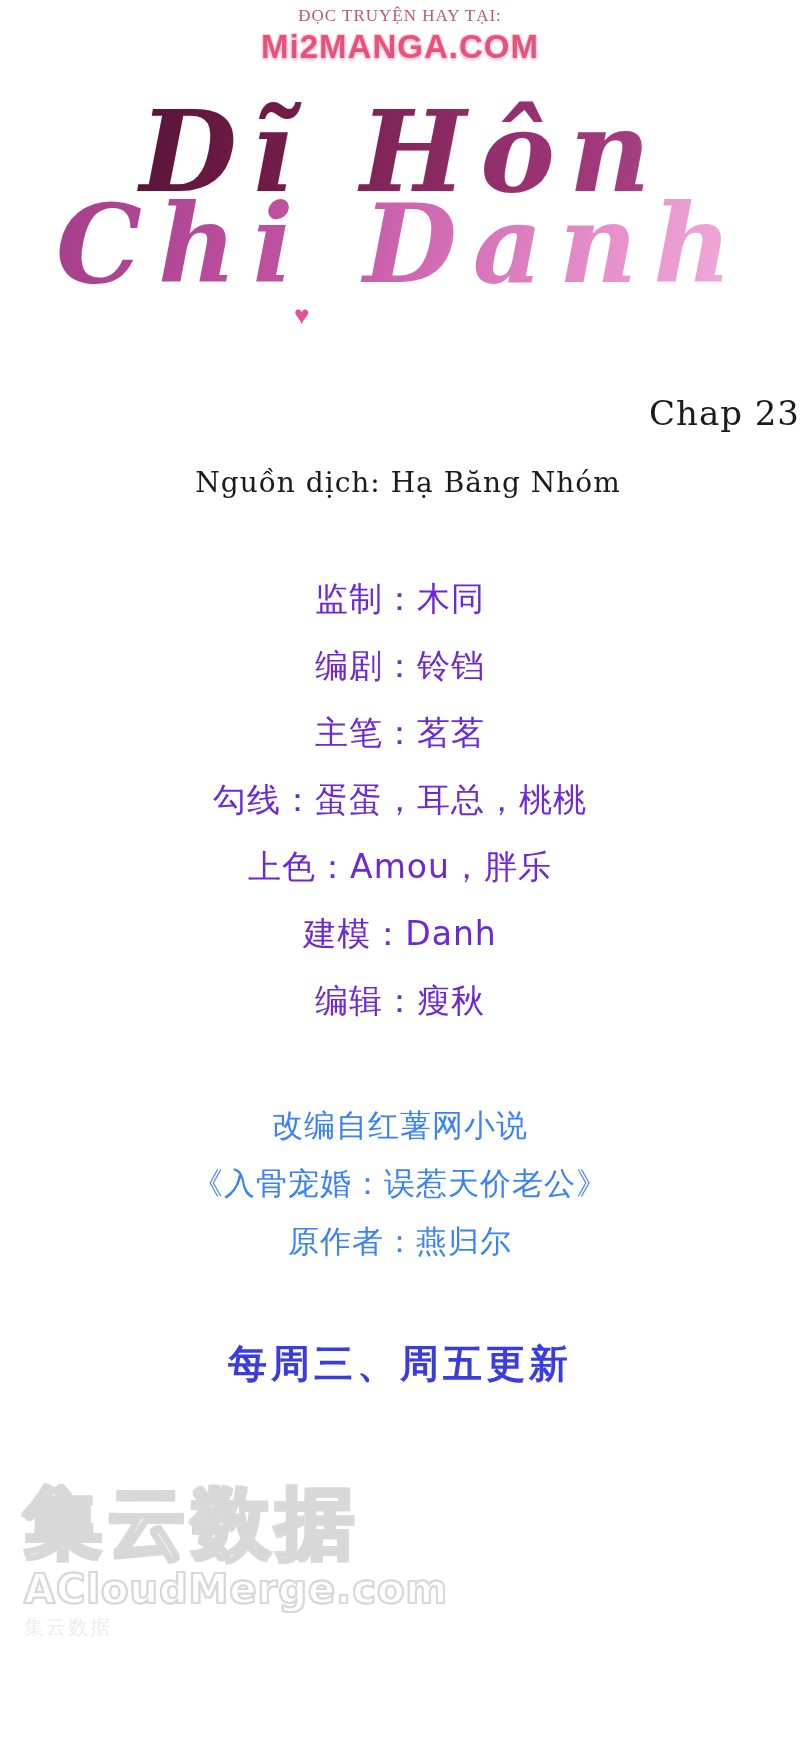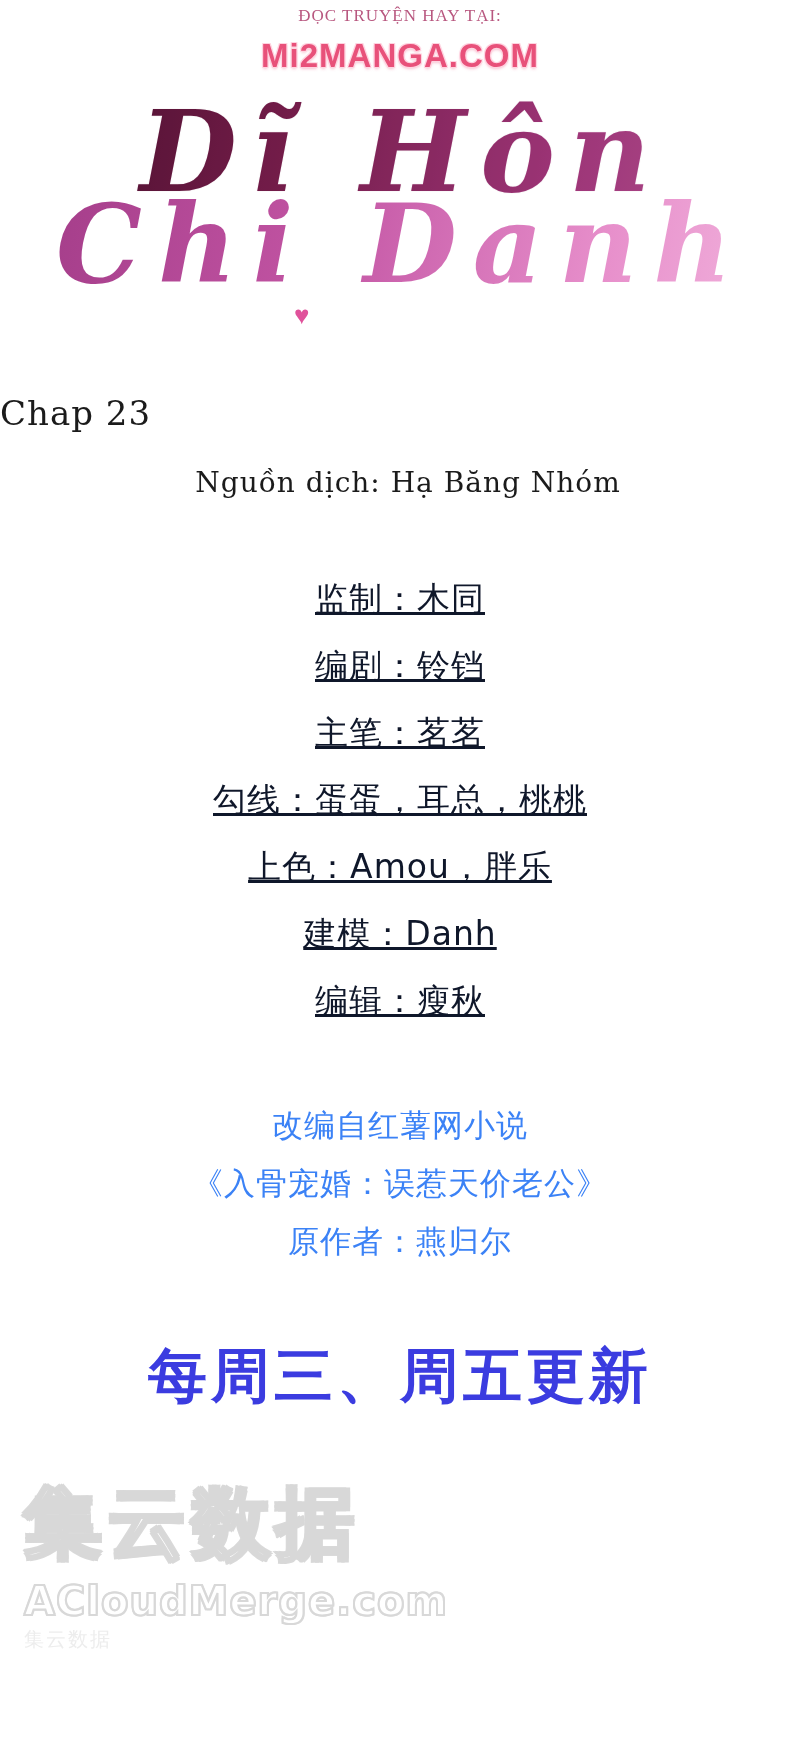--- a/index.html
+++ b/index.html
@@ -23,21 +23,21 @@
     left: 0;
     width: 100%;
     text-align: center;
   }
   .site-watermark .wm-line1 {
     font-family: "Liberation Serif", serif;
     font-size: 17px;
     letter-spacing: 1px;
     color: #b8577f;
     display: block;
-    margin-bottom: 11px;
+    margin-bottom: 2px;
   }
   .site-watermark .wm-line2 {
     font-family: Liberation Sans, sans-serif;
     font-size: 33px;
     font-weight: bold;
     letter-spacing: 1px;
     display: block;
     color: #e8517a;
     text-shadow:
       -1px -1px 0 #ffd3e0,
@@ -90,21 +90,21 @@
     color: #e0529b;
     font-size: 26px;
     line-height: 1;
   }
 
   
   .chapter-line {
     position: absolute;
     top: 393px;
     width: 100%;
-    text-align: left;
+    text-align: right;
     font-family: "DejaVu Serif", serif;
     font-size: 34px;
     color: #1b1b1b;
     letter-spacing: 1px;
   }
   .source-line {
     position: absolute;
     top: 466px;
     width: 100%;
     text-align: center;
@@ -119,24 +119,23 @@
   .credits {
     position: absolute;
     top: 565px;
     width: 100%;
     text-align: center;
   }
   .credits .credit-row {
     font-family: "DejaVu Sans", sans-serif;
     font-size: 33px;
     line-height: 67px;
-    color: #0f172a;
-    letter-spacing: 1px;
-    white-space: nowrap;
-    text-decoration: underline;
+    color: #6d28d9;
+    letter-spacing: 1px;
+    white-space: nowrap;
   }
 
   
   .adaptation {
     position: absolute;
     top: 1096px;
     width: 100%;
     text-align: center;
   }
   .adaptation .adapt-row {
@@ -149,21 +148,21 @@
   }
 
   
   .schedule {
     position: absolute;
     top: 1337px;
     width: 100%;
     text-align: center;
     font-family: "DejaVu Sans", sans-serif;
     font-weight: bold;
-    font-size: 59px;
+    font-size: 39px;
     letter-spacing: 4px;
     color: #3b3ce0;
     white-space: nowrap;
   }
 
   
   .bottom-watermark {
     position: absolute;
     left: 24px;
     top: 1480px;
@@ -192,21 +191,20 @@
     font-size: 40px;
     line-height: 46px;
     letter-spacing: 1px;
     color: #ffffff;
     -webkit-text-stroke: 2px #d8d8d8;
     text-shadow:
       -1px -1px 0 #dcdcdc,
        1px -1px 0 #dcdcdc,
       -1px  1px 0 #dcdcdc,
        1px  1px 0 #dcdcdc;
-    margin-top: 12px;
   }
   .bottom-watermark .bw-sub {
     display: block;
     font-family: "DejaVu Sans", sans-serif;
     font-size: 20px;
     color: #ededed;
     letter-spacing: 2px;
     margin-top: 2px;
   }
 </style>

